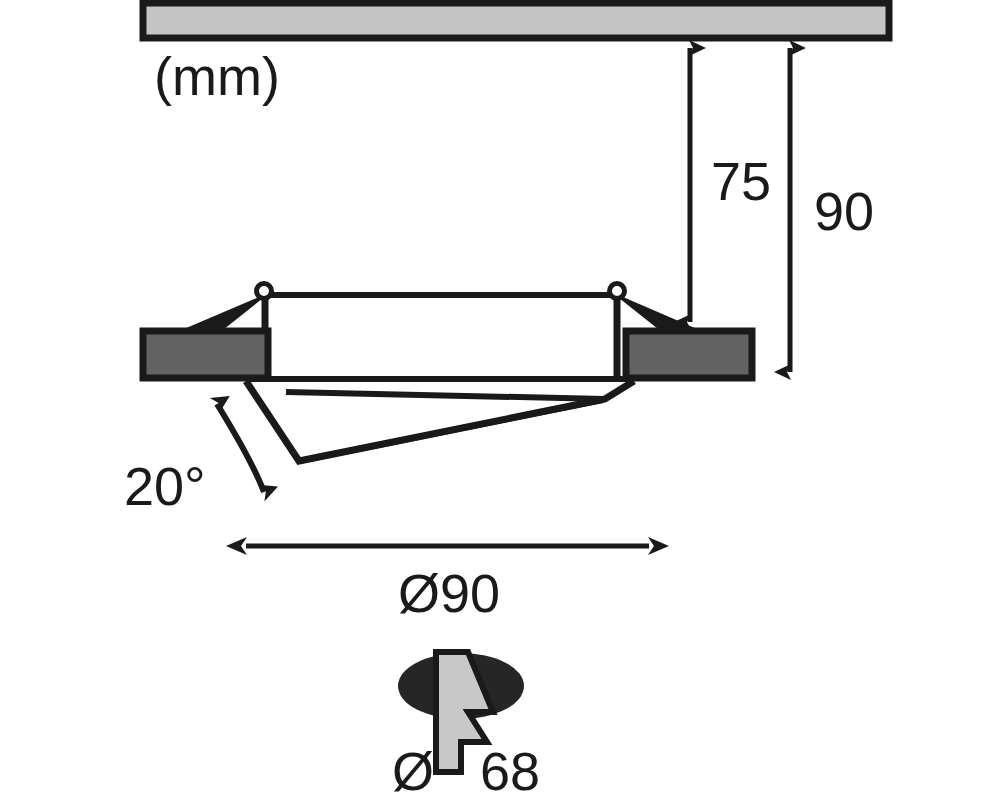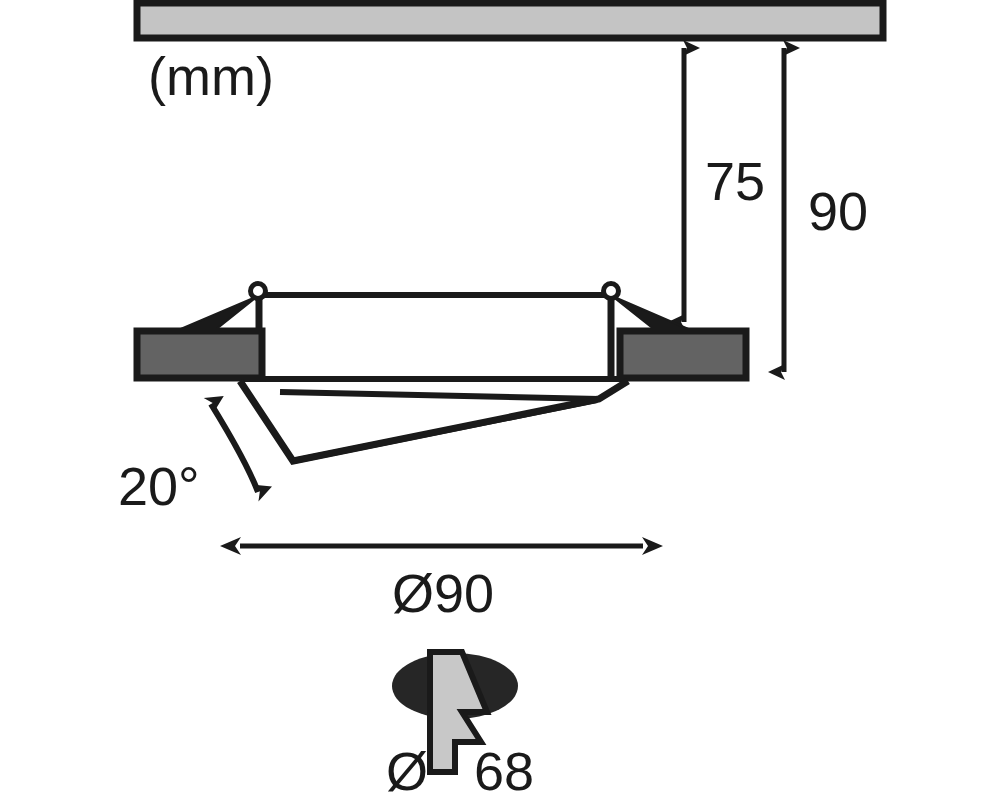--- a/index.html
+++ b/index.html
@@ -11,21 +11,21 @@
   body {
     width: 1000px;
     height: 800px;
     font-family: "Liberation Sans", sans-serif;
     overflow: hidden;
     position: relative;
   }
   #drawing-root {
     position: absolute;
     top: 0;
-    left: 0;
+    left: 6px;
     width: 793px;
     height: 800px;
   }
   svg.tech-drawing {
     display: block;
     width: 1000px;
     height: 800px;
     background: #ffffff;
   }
   text.dim-label {

